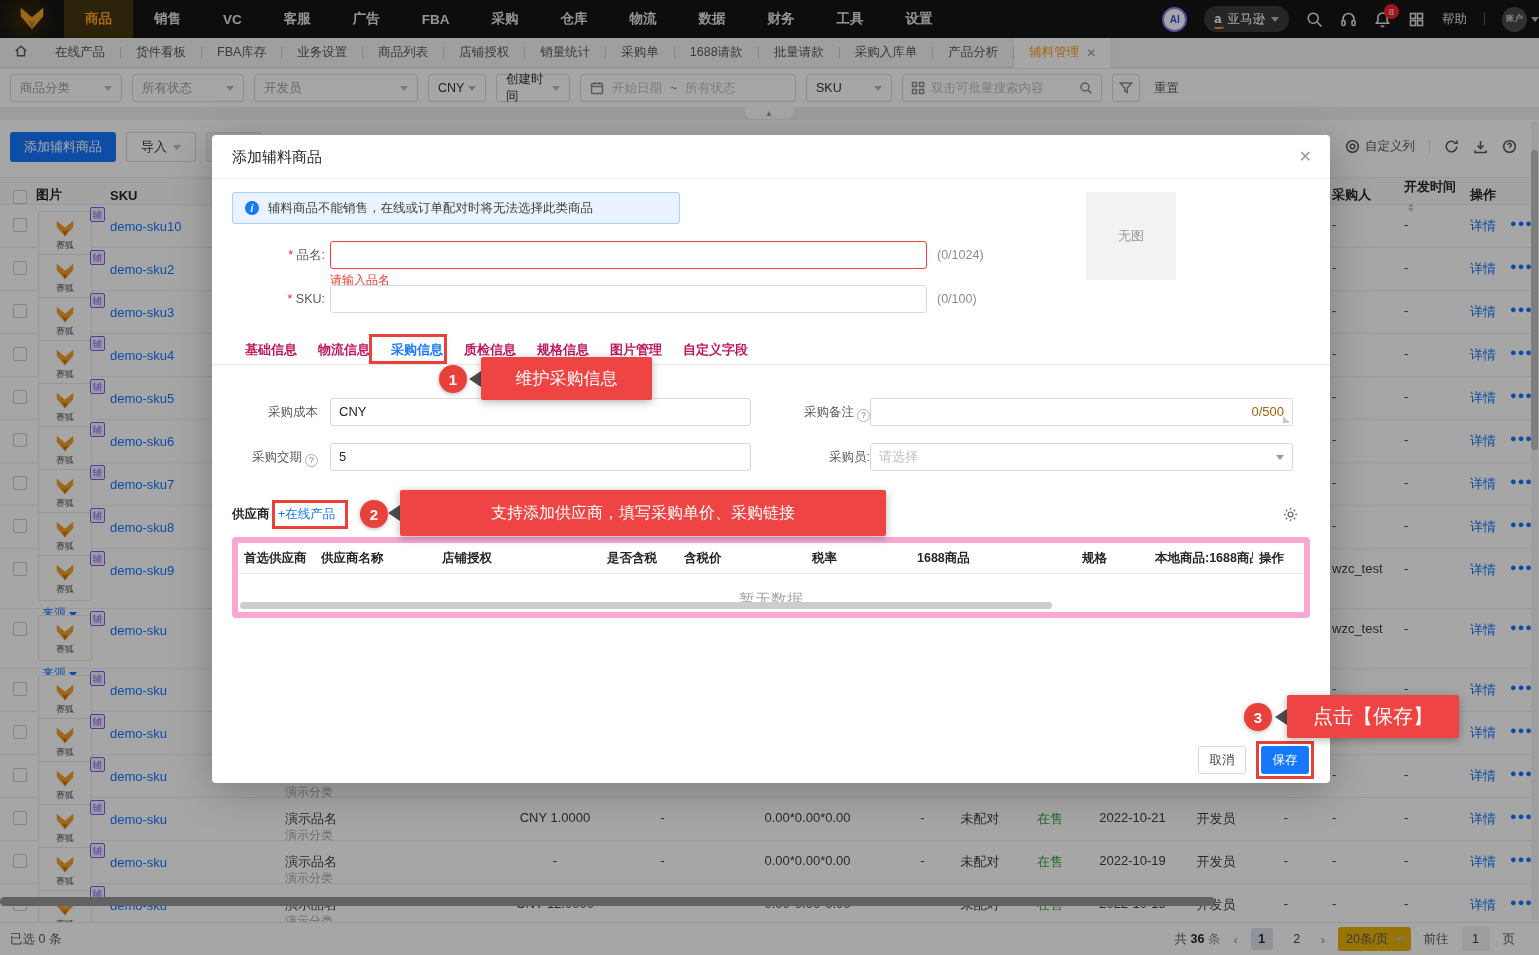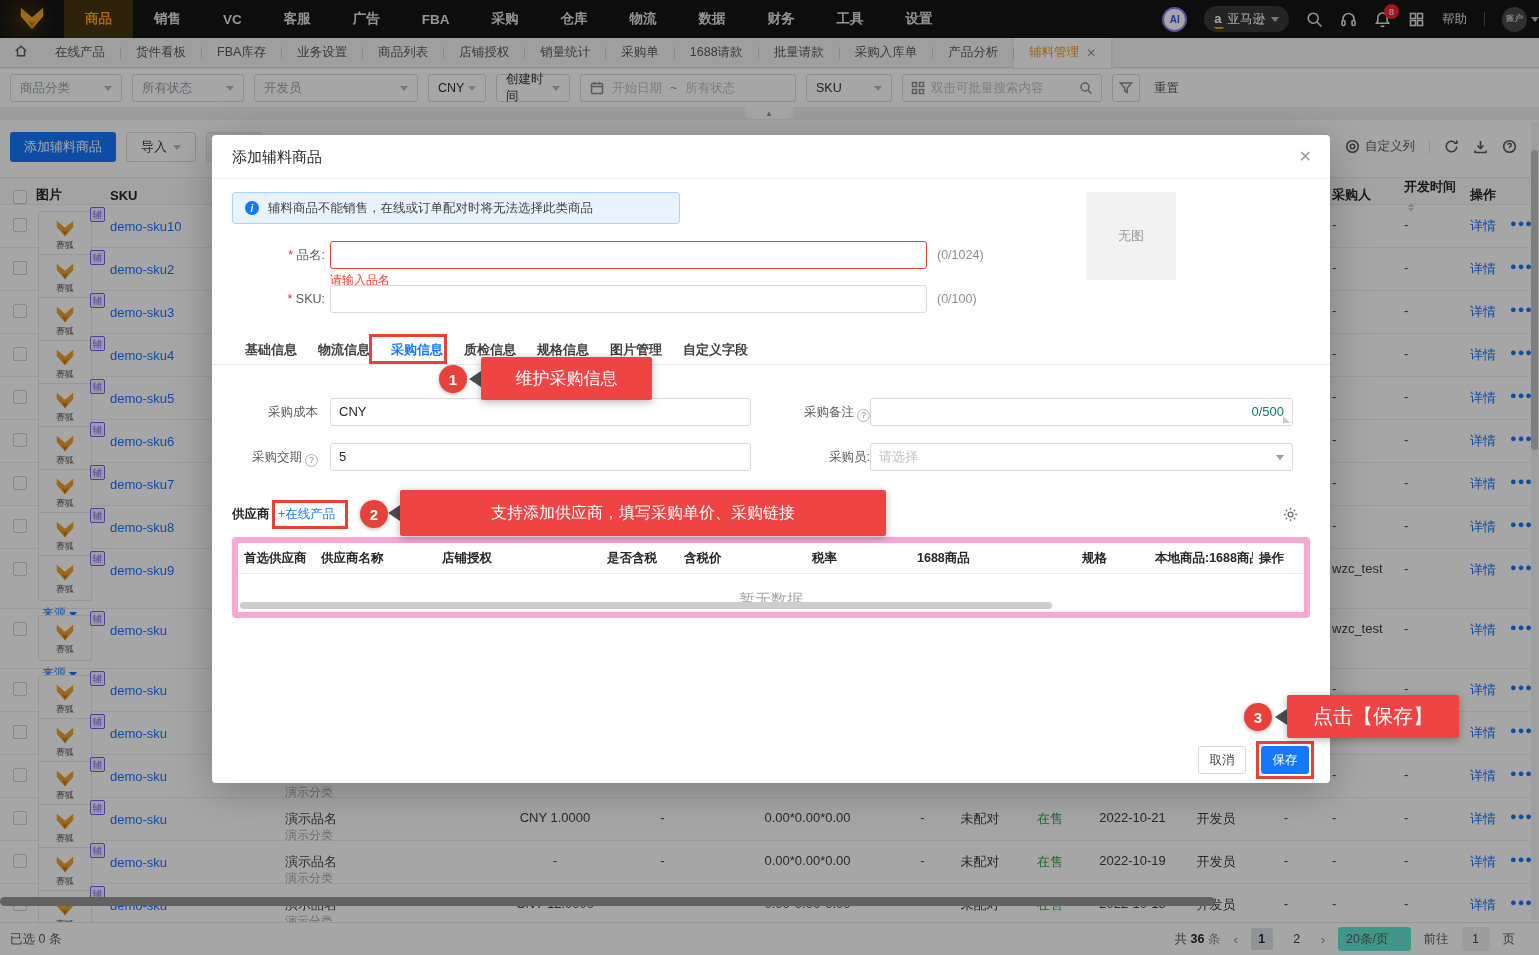--- a/index.html
+++ b/index.html
@@ -95,43 +95,43 @@
   .vscroll { position:absolute; top:122px; right:1px; width:7px; bottom:35px; background:#f3f3f3; z-index:12; }
   .vscroll .thumb-bar { position:absolute; top:28px; width:7px; height:300px; background:#c2c2c2; border-radius:4px; }
 
   
   .bottombar { position:absolute; bottom:0; left:0; right:0; height:33px; background:#fff; border-top:1px solid #e8e8e8; display:flex; align-items:center; font-size:12.5px; color:#595959; padding:0 10px; z-index:12; }
   .pag { margin-left:auto; display:flex; align-items:center; gap:13px; padding-right:14px; }
   .pag b { color:#262626; }
   .pg-arrow { color:#8c8c8c; font-size:13px; }
   .pg-num { min-width:22px; height:22px; border-radius:2px; display:flex; align-items:center; justify-content:center; color:#404040; cursor:pointer; }
   .pg-num.active { background:#dde3ea; color:#1f2937; font-weight:bold; }
-  .pg-size { height:24px; background:#5eead4; border-radius:3px; display:flex; align-items:center; gap:6px; padding:0 8px; color:#595959; }
+  .pg-size { height:24px; background:#eab308; border-radius:3px; display:flex; align-items:center; gap:6px; padding:0 8px; color:#595959; }
   .pg-goto-box { width:28px; height:24px; background:#f2f2f2; border-radius:3px; display:flex; align-items:center; justify-content:center; color:#404040; }
 
   
   .overlay { position:absolute; inset:0; background:rgba(0,0,0,0.35); z-index:50; }
   .modal { position:absolute; left:212px; top:135px; width:1118px; height:648px; background:#fff; border-radius:4px; box-shadow:0 8px 40px rgba(0,0,0,.25); z-index:60; font-size:13px; }
   .m-head { position:absolute; top:0; left:0; right:0; height:44px; border-bottom:1px solid #f0f0f0; }
   .m-title { position:absolute; left:20px; top:0; line-height:44px; font-size:15px; color:#262626; }
   .m-close { position:absolute; right:18px; top:0; line-height:44px; font-size:16px; color:#999; cursor:pointer; }
   .m-banner { position:absolute; left:20px; top:57px; width:448px; height:32px; background:#e9f3ff; border:1px solid #a8d3ff; border-radius:3px; display:flex; align-items:center; gap:9px; padding:0 12px; color:#404040; font-size:12.5px; }
   .info-i { width:14px; height:14px; border-radius:50%; background:#1677ff; color:#fff; font-size:10px; font-style:italic; font-weight:bold; display:flex; align-items:center; justify-content:center; flex:0 0 14px; }
   .m-noimg { position:absolute; left:874px; top:57px; width:90px; height:88px; background:#f2f2f2; color:#999; display:flex; align-items:center; justify-content:center; font-size:13px; }
   .m-lbl { position:absolute; height:28px; line-height:28px; text-align:right; color:#595959; font-size:12.5px; }
   .req:before { content:"* "; color:#f5222d; }
   .m-input { position:absolute; height:28px; border:1px solid #d9d9d9; border-radius:3px; background:#fff; line-height:26px; padding:0 8px; color:#262626; }
   .m-input.err { border-color:#f04134; }
   .m-counter { position:absolute; height:28px; line-height:28px; color:#8c8c8c; font-size:12.5px; }
   .m-error { position:absolute; color:#f04134; font-size:12px; }
   .m-tabs { position:absolute; left:0; top:201px; right:0; height:29px; border-bottom:1px solid #e8e8e8; display:flex; gap:21px; padding-left:33px; }
-  .m-tab { font-size:13px; font-weight:bold; color:#404040; line-height:27px; cursor:pointer; }
+  .m-tab { font-size:13px; font-weight:bold; color:#be185d; line-height:27px; cursor:pointer; }
   .m-tab.active { color:#1677ff; border-bottom:2px solid #1677ff; }
   .help-q { display:inline-flex; width:13px; height:13px; border:1px solid #b0b0b0; border-radius:50%; color:#8c8c8c; font-size:9px; align-items:center; justify-content:center; margin-left:3px; vertical-align:-2px; }
-  .note-counter { text-align:right; color:#0f766e; }
+  .note-counter { text-align:right; color:#a16207; }
   .resize-corner { position:absolute; right:2px; bottom:2px; width:0; height:0; border-left:7px solid transparent; border-bottom:7px solid #c9c9c9; transform:rotate(90deg); }
   .m-select { color:#bfbfbf; display:flex; align-items:center; justify-content:space-between; }
   .m-select .caret { border-top-color:#999; }
   .sup-label { position:absolute; left:20px; top:365px; height:28px; line-height:28px; font-size:12.5px; font-weight:bold; color:#262626; }
   .sup-add { position:absolute; left:66px; top:368px; height:22px; line-height:22px; color:#1677ff; font-size:12.5px; cursor:pointer; }
   .gear { position:absolute; left:1070px; top:371px; }
   .gear svg { width:17px; height:17px; stroke:#737373; fill:none; stroke-width:1.4; }
   .stable { position:absolute; left:20px; top:402px; width:1078px; height:81px; border:6px solid #f9a8d4; border-radius:4px; overflow:hidden; }
   .s-head { display:flex; height:31px; line-height:31px; font-size:12.5px; font-weight:bold; color:#262626; border-bottom:1px solid #ebebeb; }
   .s-head span { padding-left:6px; overflow:hidden; white-space:nowrap; }

